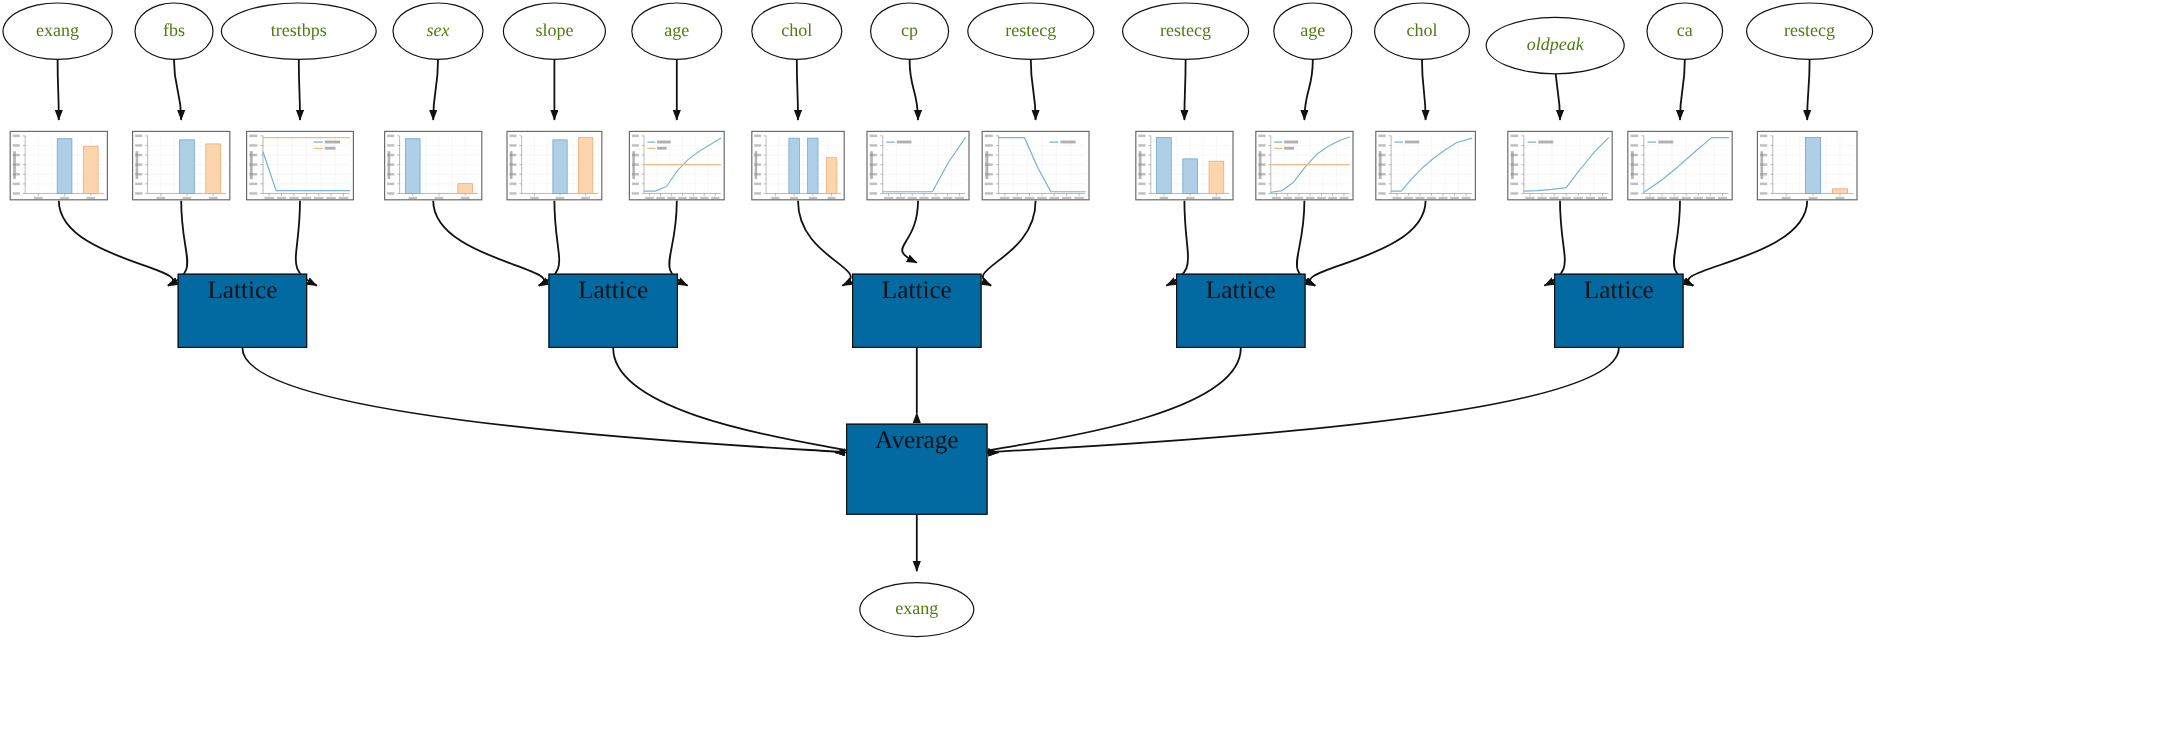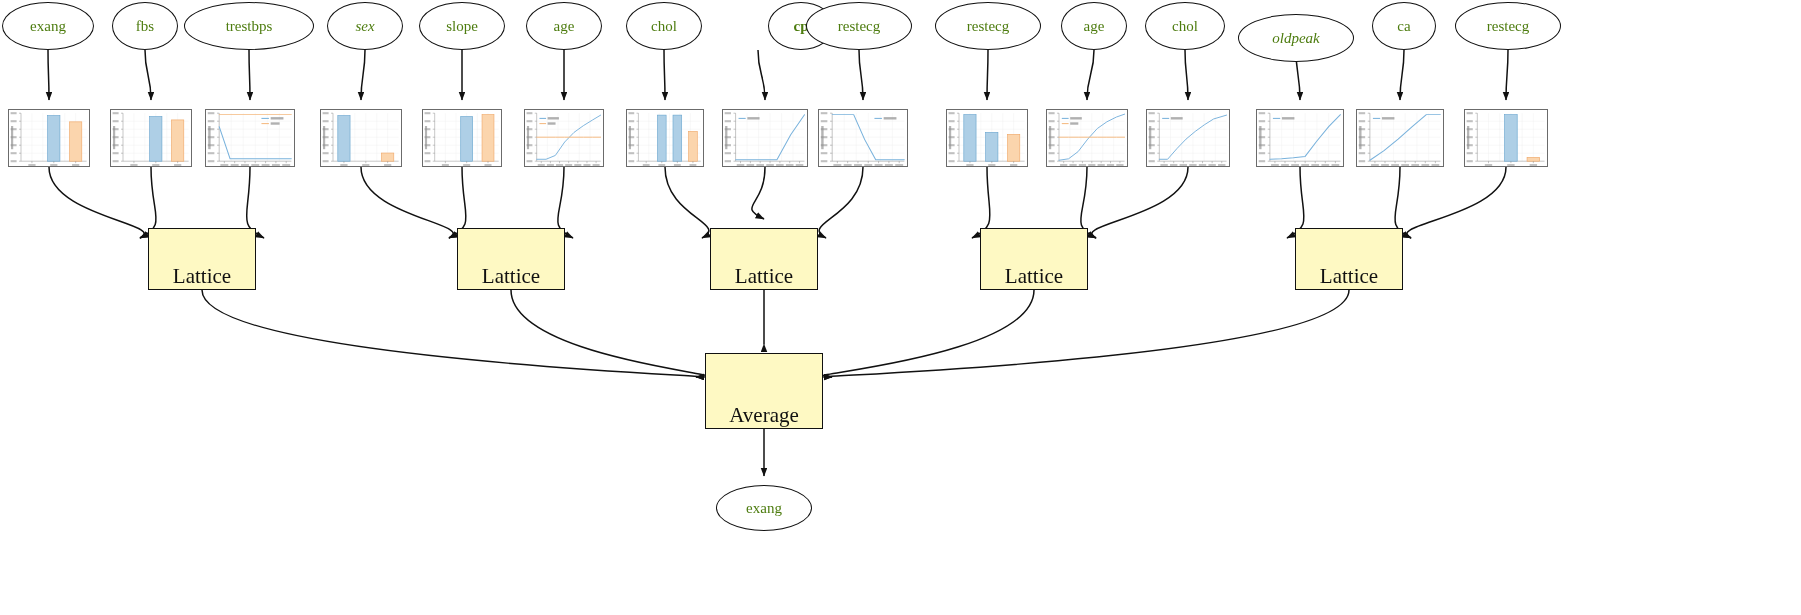--- a/index.html
+++ b/index.html
@@ -5,22 +5,22 @@
   html,body{margin:0;padding:0;background:#ffffff;}
   body{width:1801px;height:615px;position:relative;overflow:hidden;
        font-family:"Liberation Serif",serif;}
   #stage{position:absolute;left:0;top:0;width:1801px;height:615px;}
   svg.edges{position:absolute;left:0;top:0;width:1801px;height:615px;pointer-events:none;}
 
   .node-ellipse{position:absolute;border:1.4px solid #111;border-radius:50%;
      background:#fff;display:flex;align-items:center;justify-content:center;
      font-size:15px;color:#4d7c0f;font-family:"Liberation Serif",serif;
      box-sizing:border-box;}
-  .node-box{position:absolute;border:1.4px solid #111;background:#fef9c3;
-     display:flex;align-items:flex-end;justify-content:center;
+  .node-box{position:absolute;border:1.4px solid #111;background:#0369a1;
+     display:flex;align-items:flex-start;justify-content:center;
      font-size:21px;color:#111;font-family:"Liberation Serif",serif;
      box-sizing:border-box;}
 
   .calib{position:absolute;border:1.3px solid #6b6b6b;background:#fff;
      box-sizing:border-box;overflow:hidden;}
   .calib svg{display:block;width:100%;height:100%;}
 </style>
 </head>
 <body>
 
@@ -87,21 +87,21 @@
       </div>
       <div class="node-ellipse" style="left: 419px; top: 2px; width: 86px; height: 48px;">
         <span>slope</span>
       </div>
       <div class="node-ellipse" style="left: 526px; top: 2px; width: 76px; height: 48px;">
         <span>age</span>
       </div>
       <div class="node-ellipse" style="left: 626px; top: 2px; width: 76px; height: 48px;">
         <span>chol</span>
       </div>
-      <div class="node-ellipse" style="left: 768px; top: 2px; width: 66px; height: 48px; font-weight: bold;">
+      <div class="node-ellipse" style="left: 725px; top: 2px; width: 66px; height: 48px;">
         <span>cp</span>
       </div>
       <div class="node-ellipse" style="left: 806px; top: 2px; width: 106px; height: 48px;">
         <span>restecg</span>
       </div>
       <div class="node-ellipse" style="left: 935px; top: 2px; width: 106px; height: 48px;">
         <span>restecg</span>
       </div>
       <div class="node-ellipse" style="left: 1061px; top: 2px; width: 66px; height: 48px;">
         <span>age</span>

